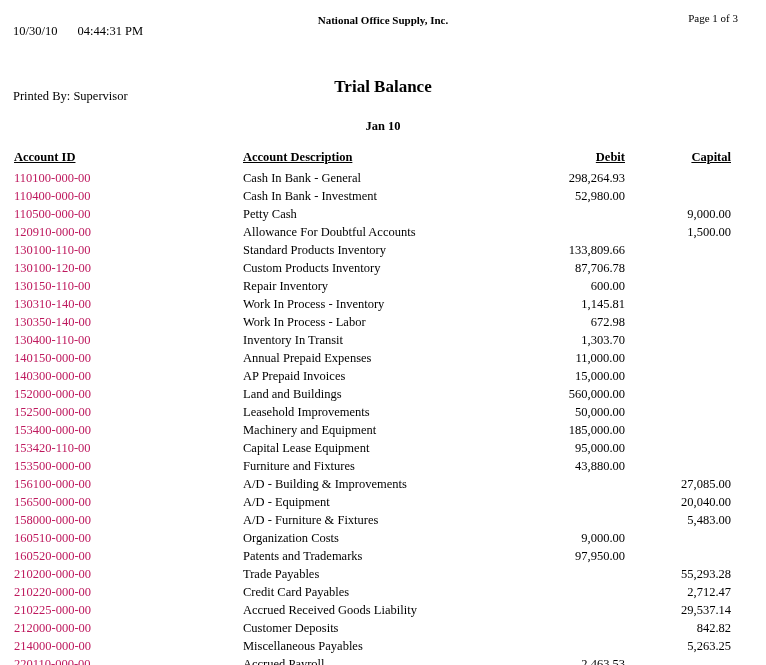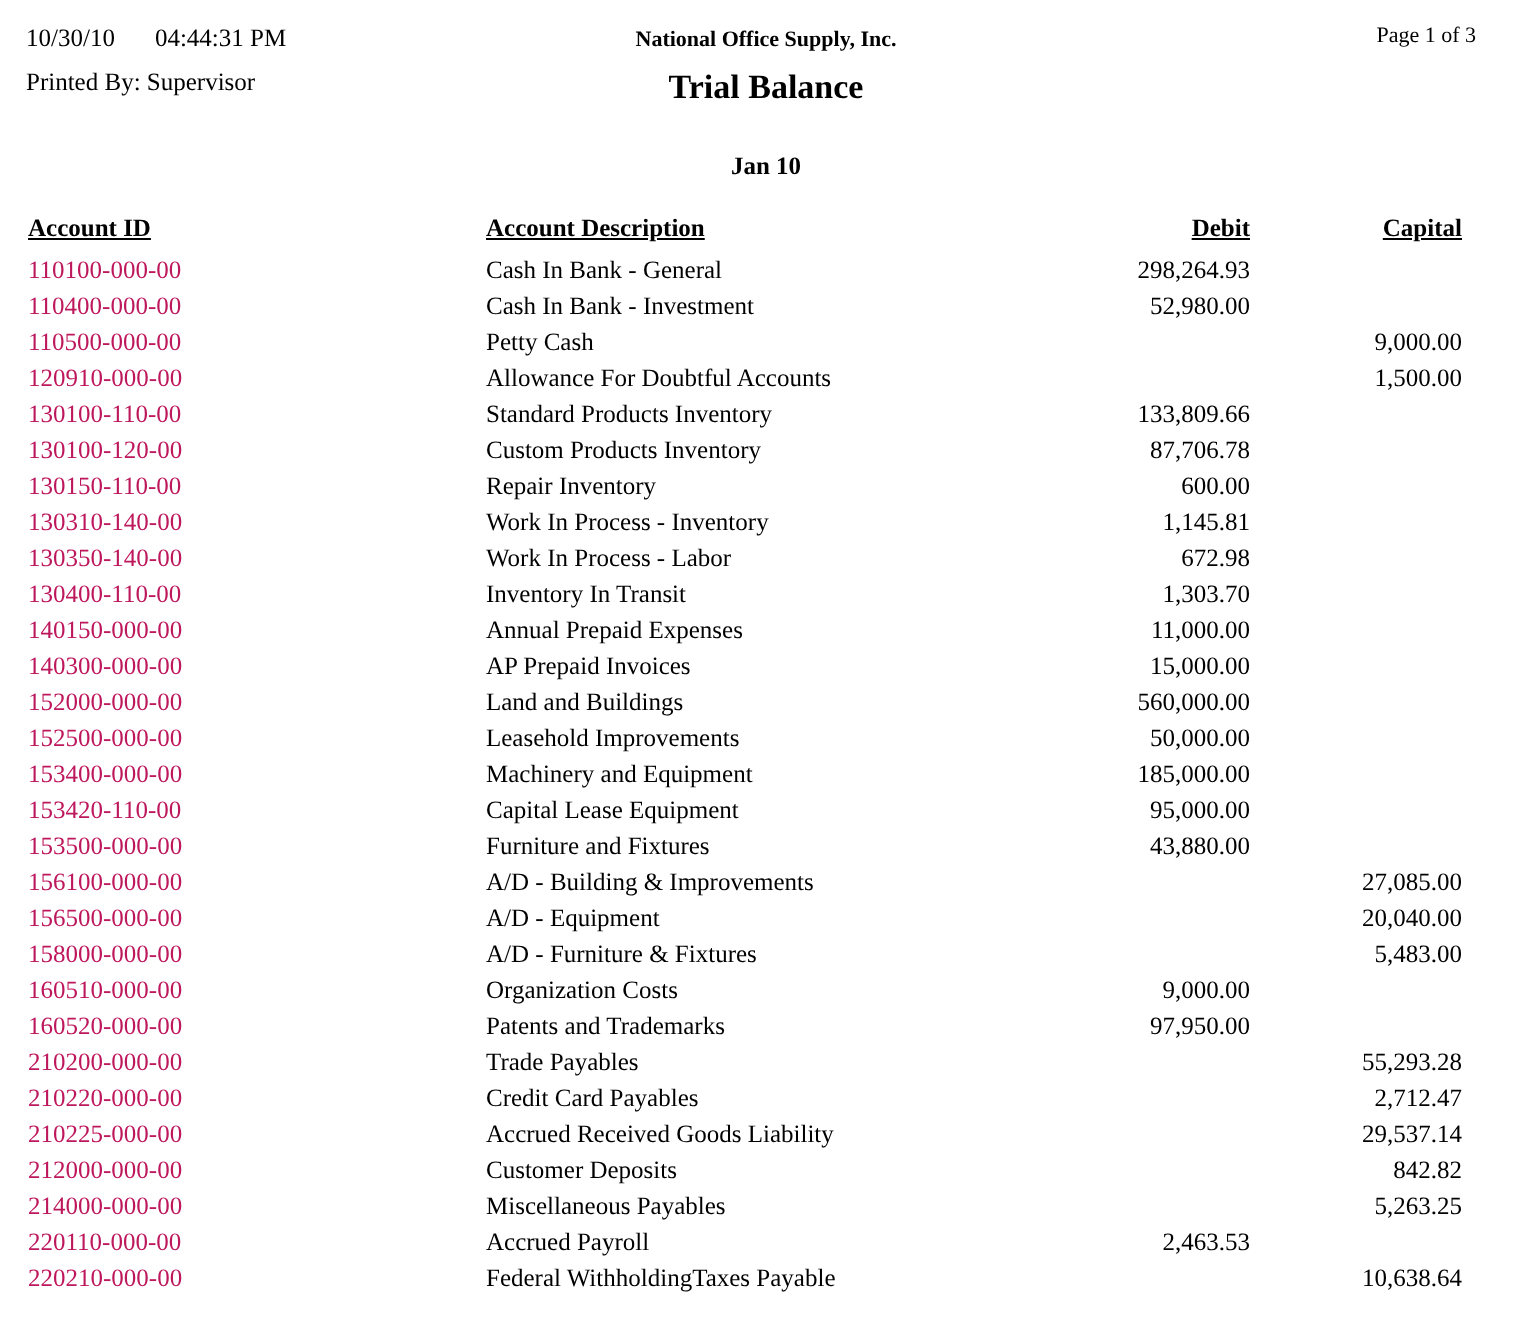--- a/index.html
+++ b/index.html
@@ -14,22 +14,22 @@
   }
   .page {
     position: relative;
     width: 766px;
     height: 665px;
     padding-top: 12px;
   }
   
   .hdr-row { position: relative; }
   .hdr-row1 { height: 22px; }
-  .hdr-row2 { height: 24px; }
-  .hdr-left  { position: absolute; left: 13px; top: 0; font-size: 12.5px; white-space: nowrap; }
+  .hdr-row2 { height: 24px; margin-top: 43px; }
+  .hdr-left  { position: absolute; left: 13px; top: 12px; font-size: 12.5px; white-space: nowrap; }
   .hdr-right { position: absolute; right: 28px; top: 0; font-size: 11px; white-space: nowrap; }
   .hdr-center { text-align: center; width: 100%; }
   .company { font-weight: bold; font-size: 11px; line-height: 16px; }
   .hdr-time { margin-left: 20px; }
   .title { font-weight: bold; font-size: 17px; line-height: 20px; }
   .period { text-align: center; font-weight: bold; font-size: 12.5px; height: 18px; margin-top: 18px; }
   
   table.tb {
     border-collapse: collapse;
     table-layout: fixed;

